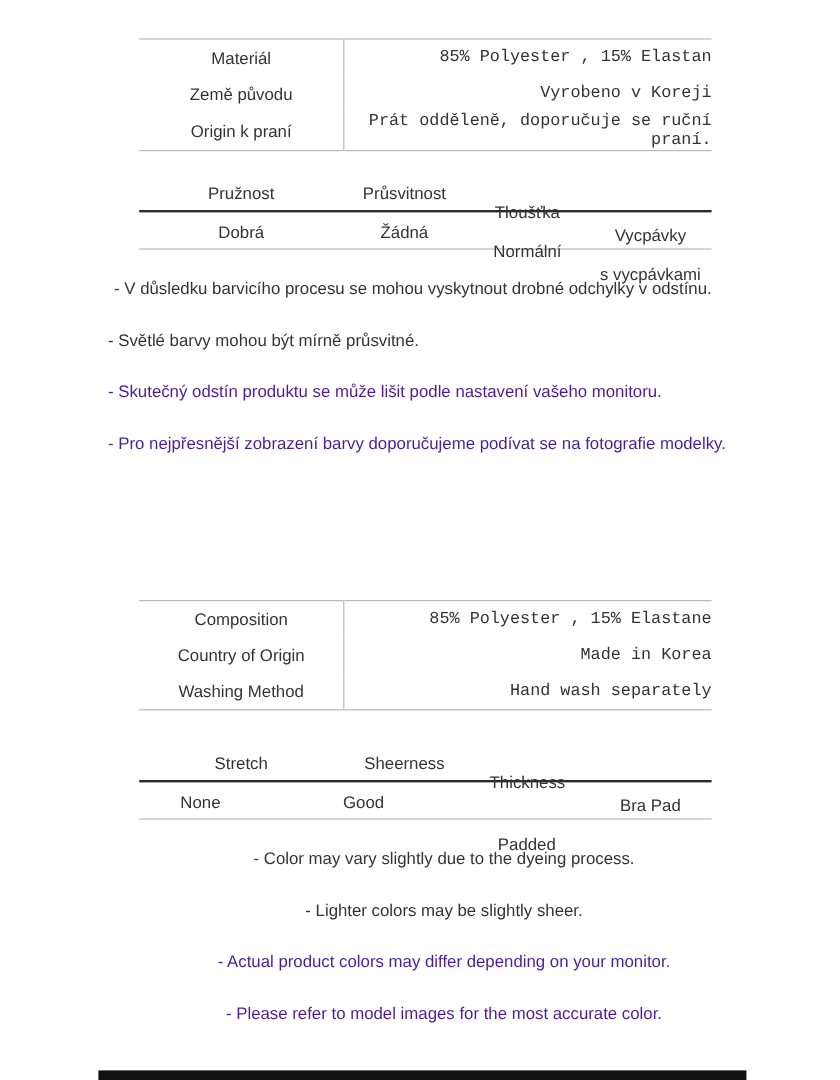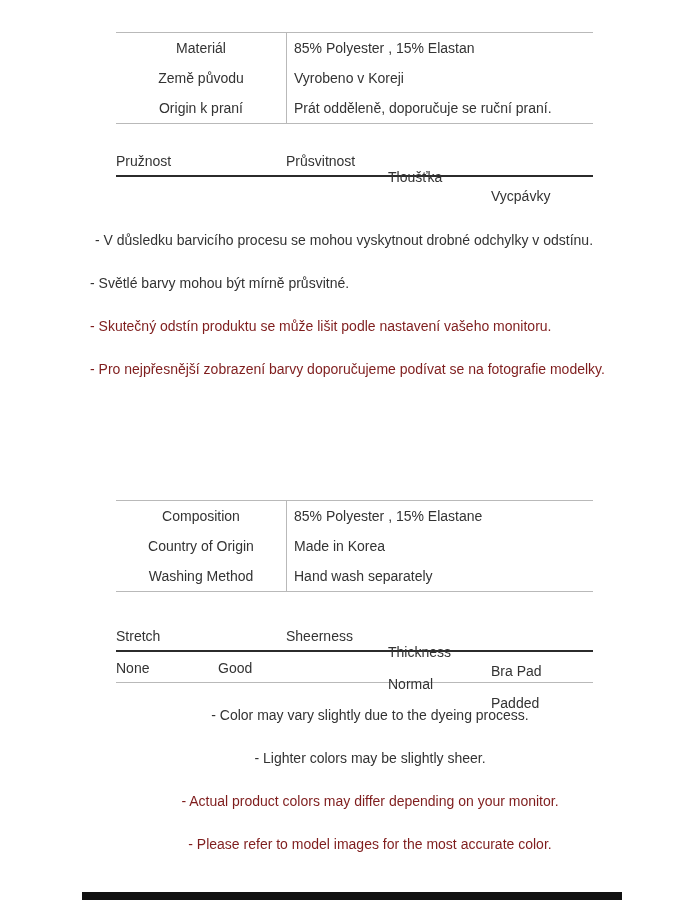--- a/index.html
+++ b/index.html
@@ -15,44 +15,44 @@
 
   
   table.info-table {
     position: absolute; left: 116px; width: 477px;
     border-collapse: collapse;
     border-top: 1px solid #b9b9b9;
     border-bottom: 1px solid #b9b9b9;
   }
   .info-table td { height: 30px; padding: 0; vertical-align: middle; }
   .info-table td.lbl { width: 170px; text-align: center; }
-  .info-table td.val { border-left: 1px solid #b9b9b9; padding-left: 7px; text-align: left; }
+  .info-table td.val { border-left: 1px solid #b9b9b9; padding-left: 7px; text-align: right; font-family: Liberation Mono, monospace; }
   .info-table.czech { top: 32px; }
   .info-table.english { top: 500px; }
 
   
   .attr-table { position: absolute; left: 116px; width: 477px; }
   .attr-table.czech { top: 152px; }
   .attr-table.english { top: 627px; }
   .attr-row { display: flex; }
   .attr-head { height: 23px; line-height: 19px; border-bottom: 2px solid #2b2b2b; }
   .attr-vals { height: 30px; line-height: 33px; border-bottom: 1px solid #b9b9b9; }
-  .attr-cell { }
+  .attr-cell { text-align: center; }
   .attr-cell.c0 { width: 170px; }
   .attr-cell.c1 { width: 102px; }
   .attr-cell.c2 { width: 103px; margin-top: 16px; }
   .attr-cell.c3 { width: 102px; margin-top: 35px; }
 
   
   .notes { position: absolute; left: 90px; width: 560px; }
   .notes.czech { top: 233px; }
   .notes.english { top: 708px; text-align: center; }
   .note { line-height: 15px; margin: 0 0 28px 0; white-space: nowrap; }
   .note.indent { margin-left: 5px; }
-  .note.red { color: #7f1d1d; }
+  .note.red { color: #4c1d95; }
 
   
   .bottom-bar {
     position: absolute; left: 82px; top: 892px;
     width: 540px; height: 8px;
     background: #111111;
   }
 </style>
 </head>
 <body>
@@ -76,20 +76,26 @@
   </tbody>
     </table>
 
   <div class="attr-table czech">
     <div class="attr-row attr-head">
       <div class="attr-cell c0">Pružnost</div>
       <div class="attr-cell c1">Průsvitnost</div>
       <div class="attr-cell c2">Tloušťka</div>
       <div class="attr-cell c3">Vycpávky</div>
     </div>
+    <div class="attr-row attr-vals">
+      <div class="attr-cell c0">Dobrá</div>
+      <div class="attr-cell c1">Žádná</div>
+      <div class="attr-cell c2">Normální</div>
+      <div class="attr-cell c3">s vycpávkami</div>
+    </div>
   </div>
 
   <div class="notes czech">
     <div class="note indent">- V důsledku barvicího procesu se mohou vyskytnout drobné odchylky v odstínu.</div>
     <div class="note">- Světlé barvy mohou být mírně průsvitné.</div>
     <div class="note red">- Skutečný odstín produktu se může lišit podle nastavení vašeho monitoru.</div>
     <div class="note red">- Pro nejpřesnější zobrazení barvy doporučujeme podívat se na fotografie modelky.</div>
   </div>
 
   <table class="info-table english">
@@ -112,21 +118,20 @@
   <div class="attr-table english">
     <div class="attr-row attr-head">
       <div class="attr-cell c0">Stretch</div>
       <div class="attr-cell c1">Sheerness</div>
       <div class="attr-cell c2">Thickness</div>
       <div class="attr-cell c3">Bra Pad</div>
     </div>
     <div class="attr-row attr-vals">
       <div class="attr-cell c1">None</div>
       <div class="attr-cell c0">Good</div>
-      <div class="attr-cell c2">Normal</div>
       <div class="attr-cell c3">Padded</div>
     </div>
   </div>
 
   <div class="notes english">
     <div class="note">- Color may vary slightly due to the dyeing process.</div>
     <div class="note">- Lighter colors may be slightly sheer.</div>
     <div class="note red">- Actual product colors may differ depending on your monitor.</div>
     <div class="note red">- Please refer to model images for the most accurate color.</div>
   </div>

